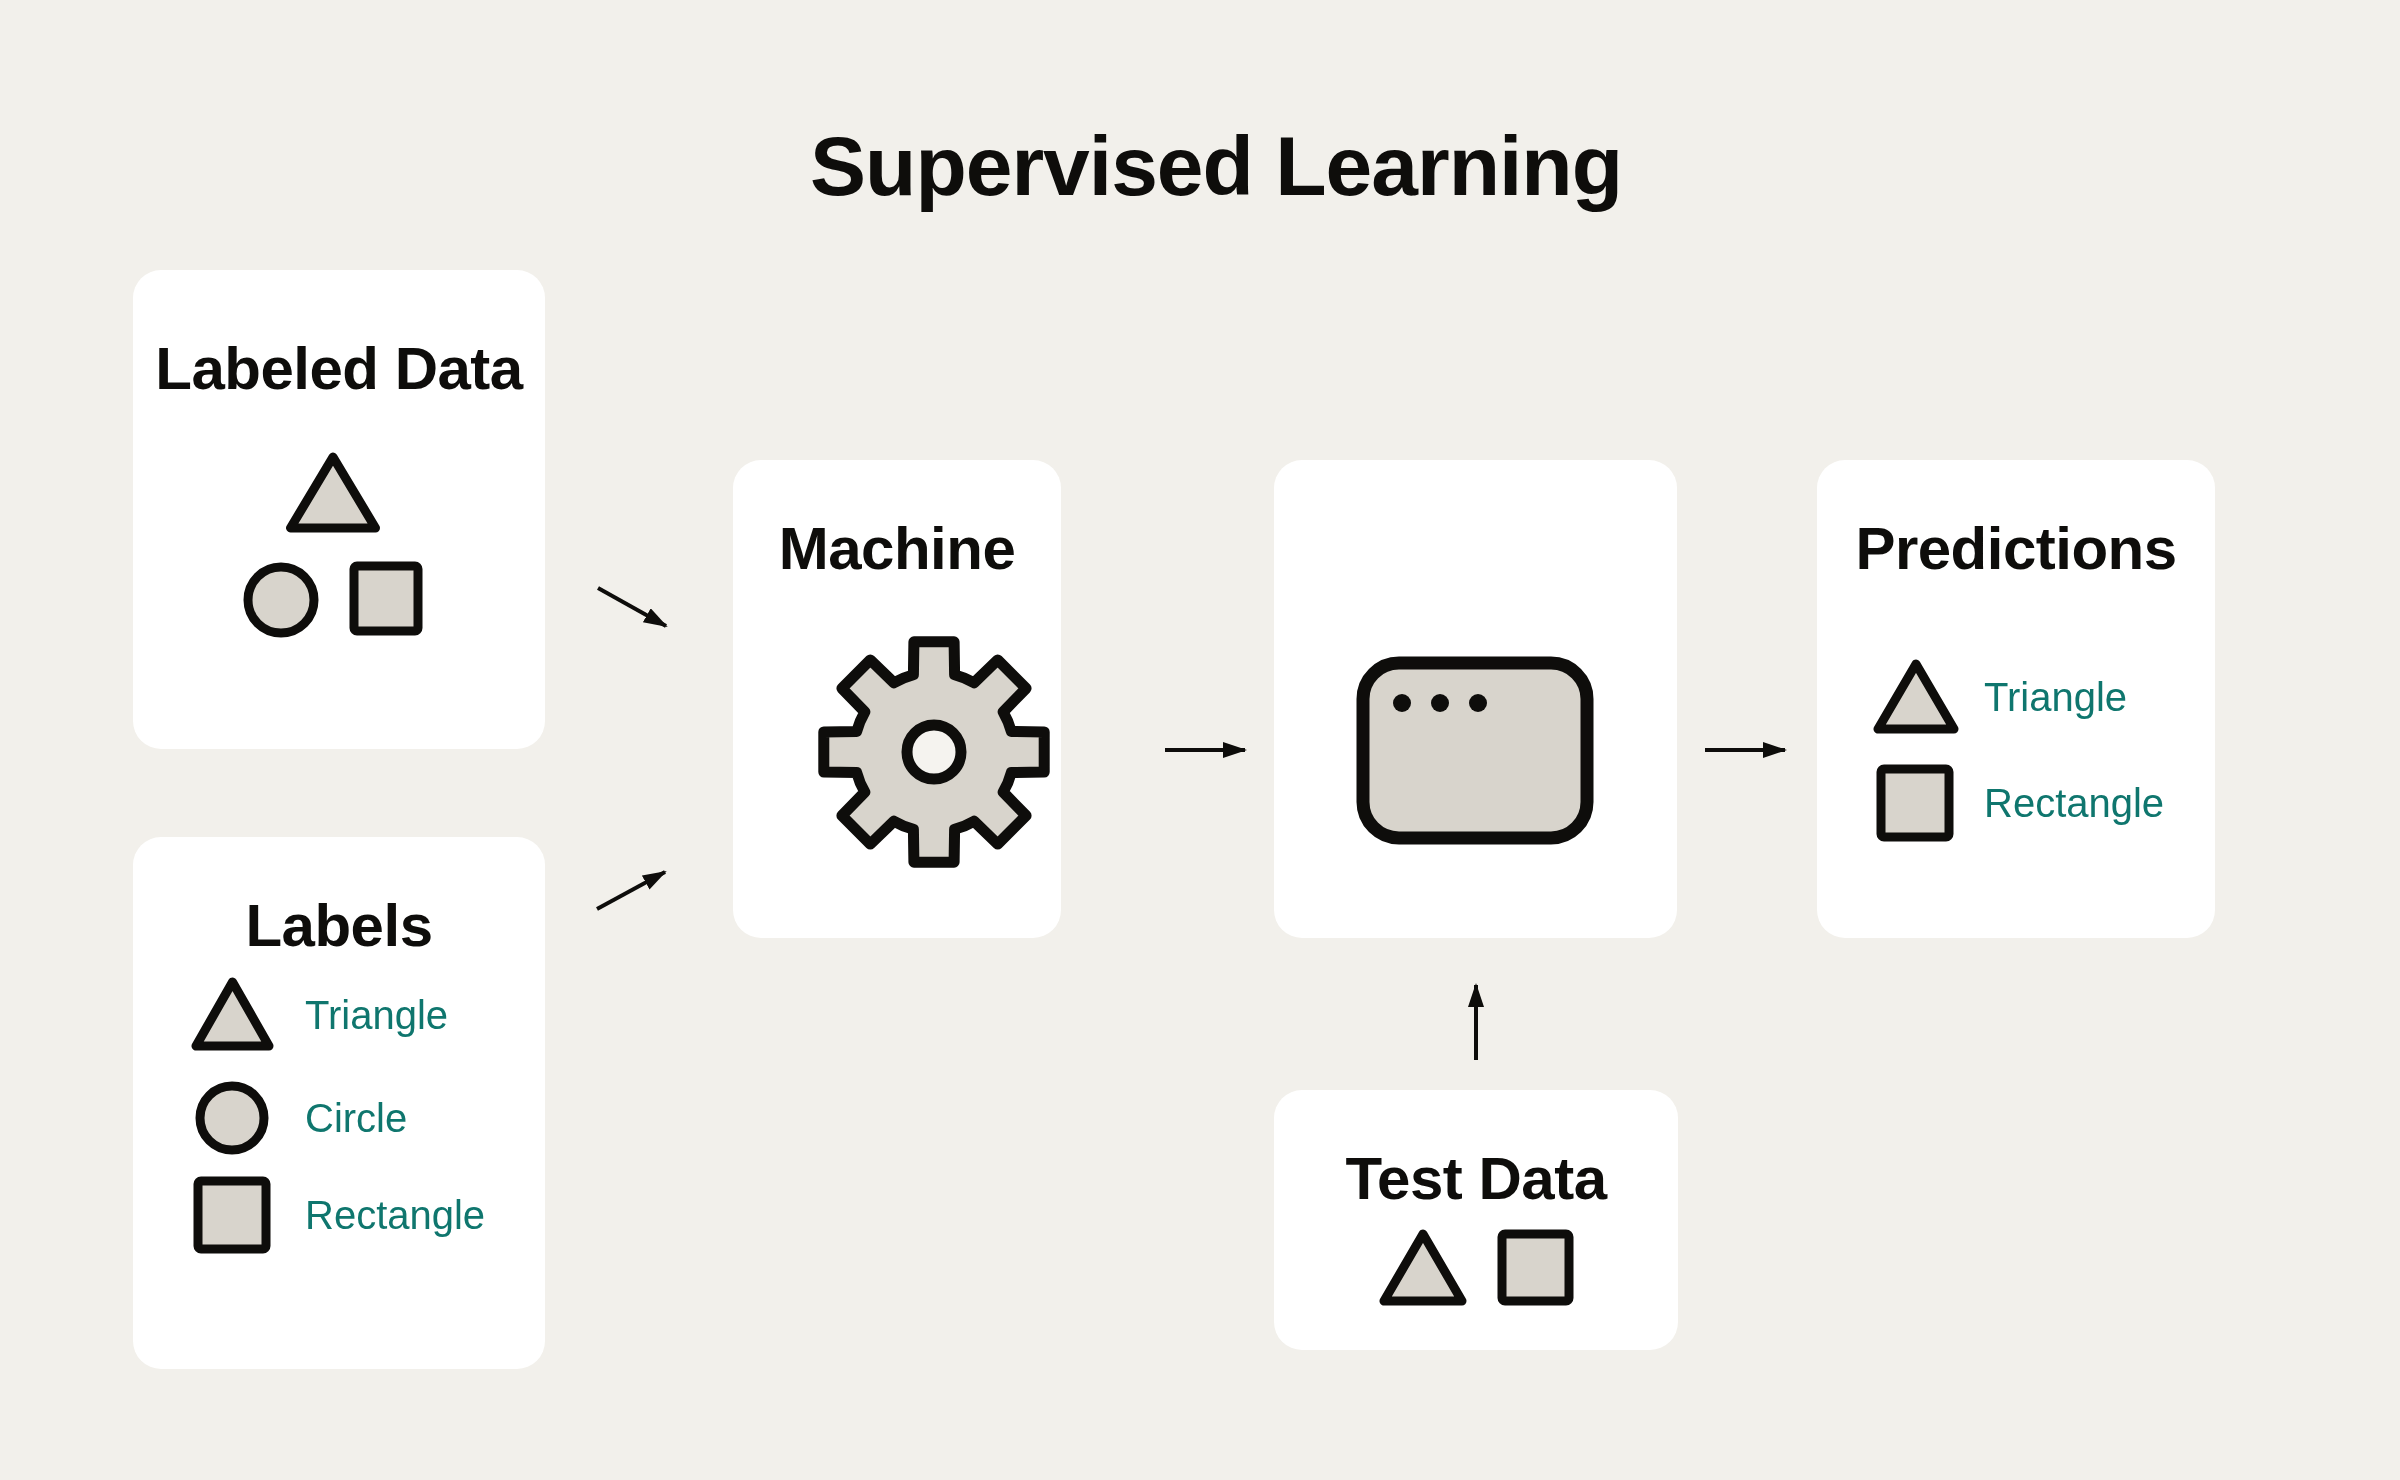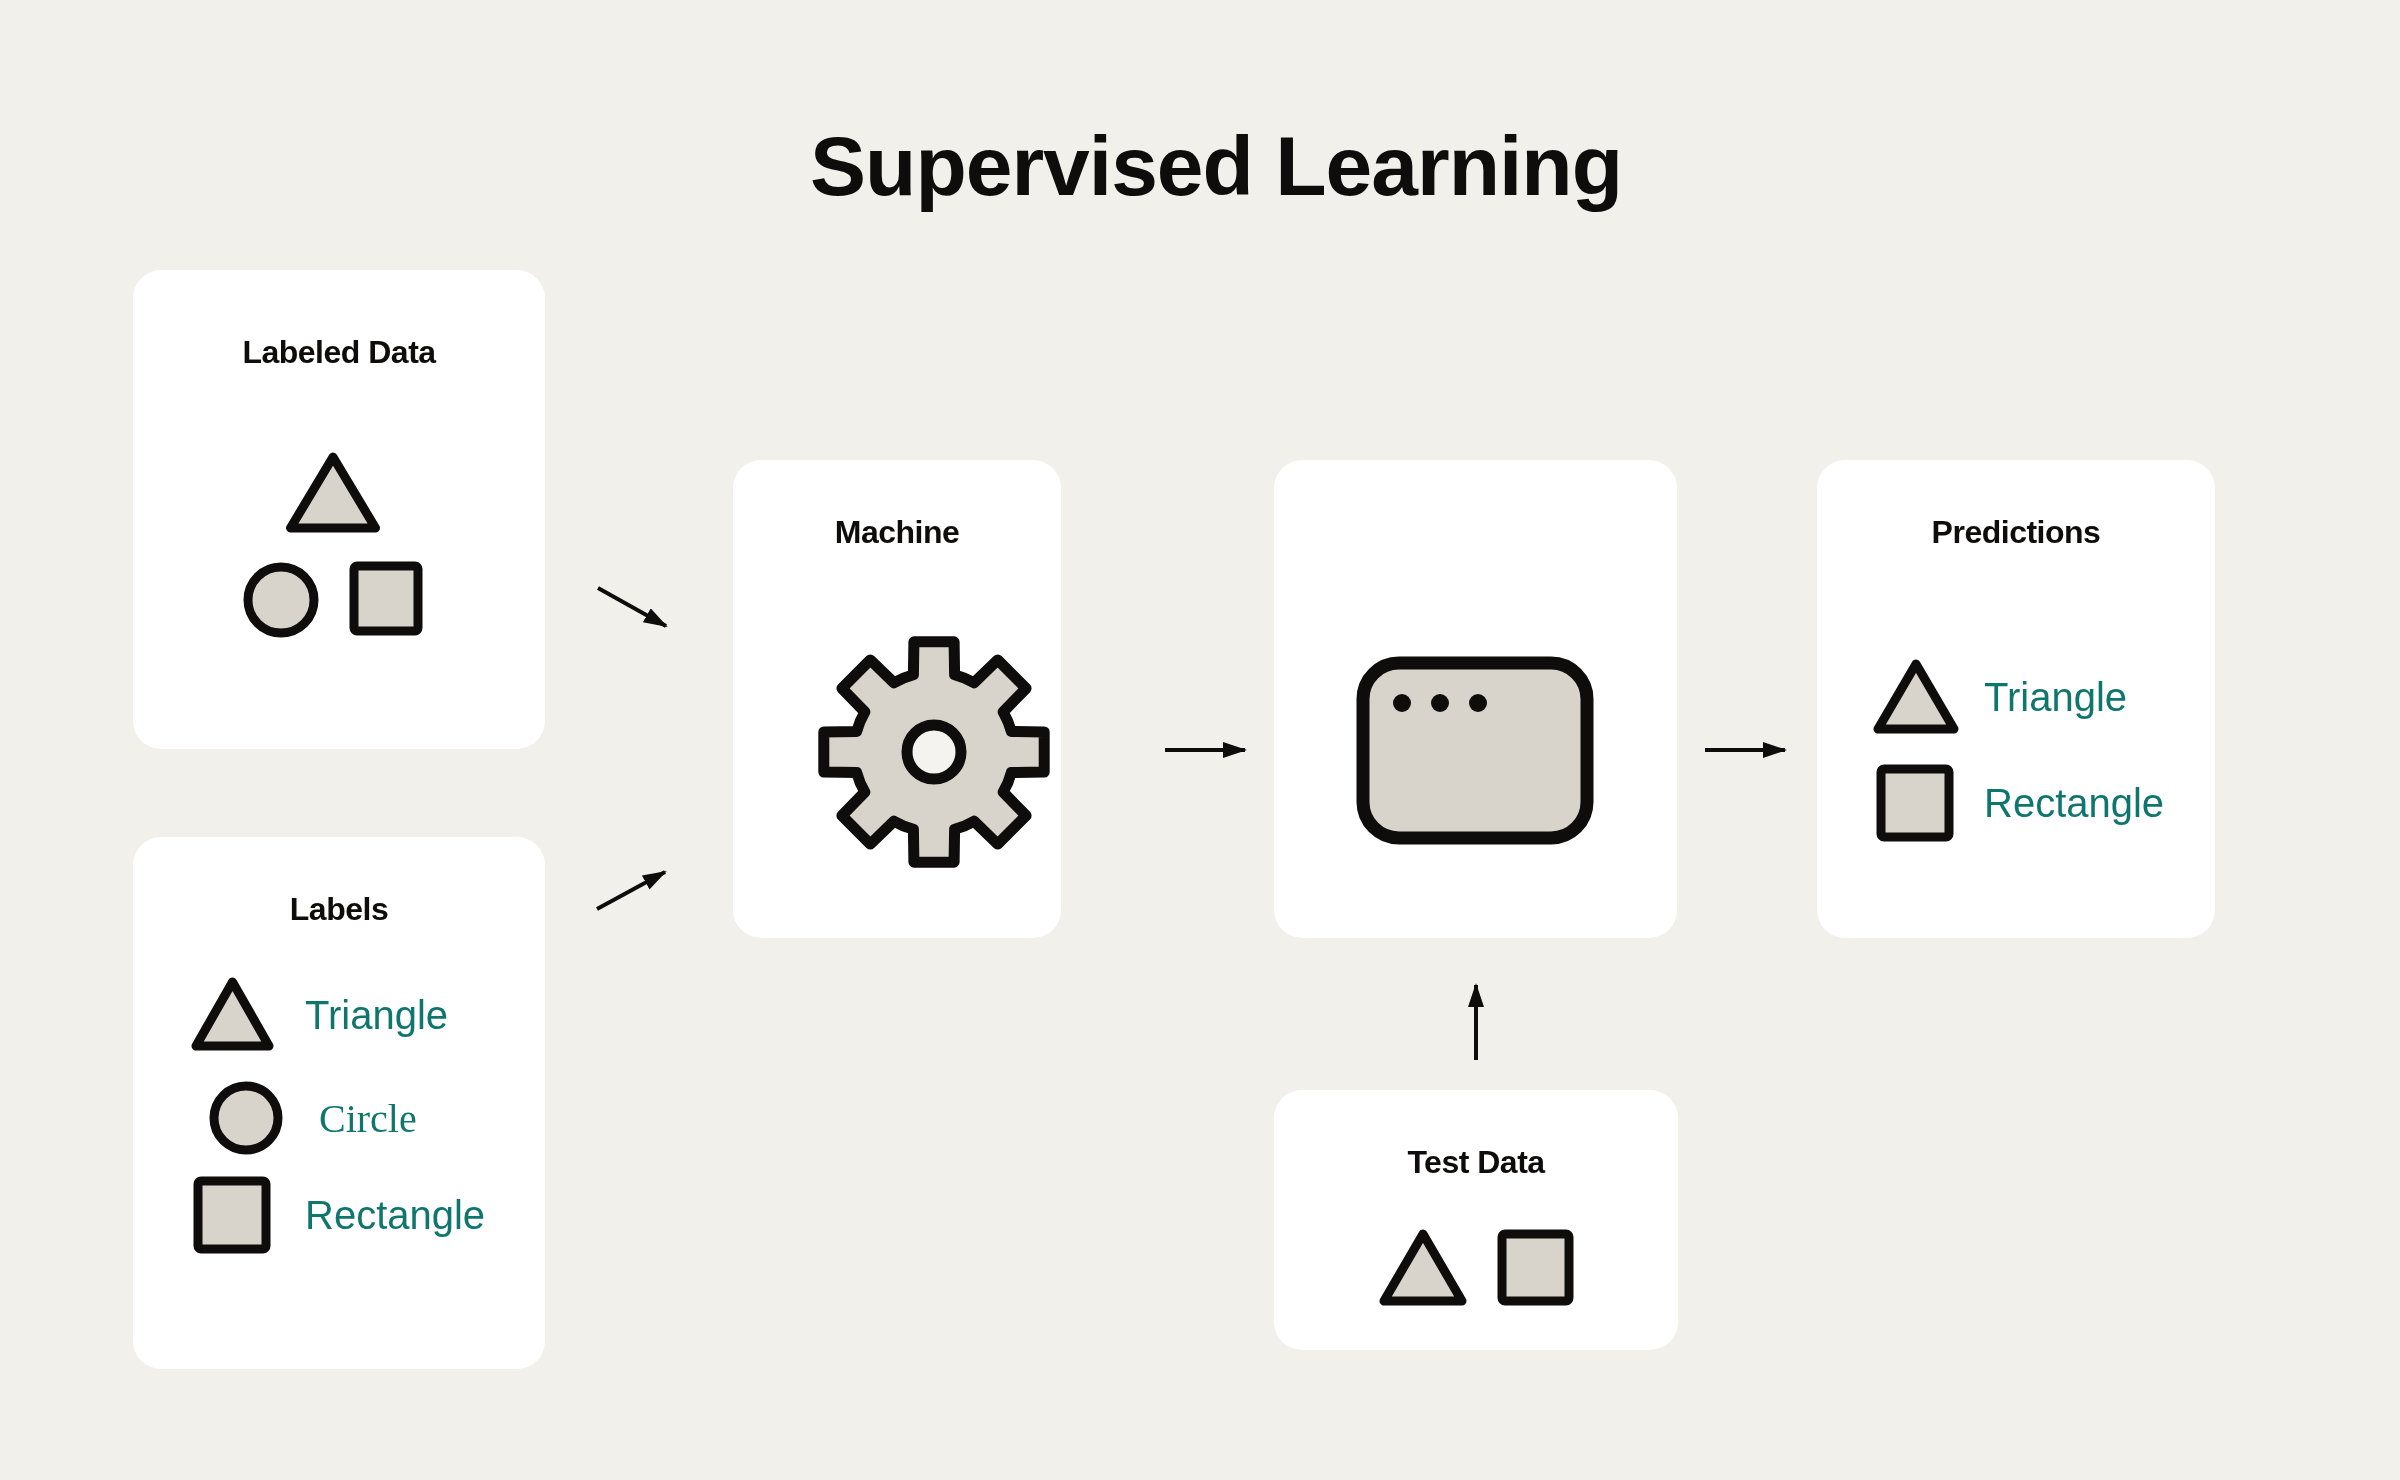--- a/index.html
+++ b/index.html
@@ -18,21 +18,21 @@
     color:#0e0d0b;
   }
   .card{
     position:absolute;
     background:#ffffff;
     border-radius:28px;
   }
   .card-title{
     position:absolute;left:0;right:0;top:54px;
     text-align:center;
-    font-size:32px;font-weight:700;letter-spacing:-0.5px;
+    font-size:60px;font-weight:700;letter-spacing:-0.5px;
     color:#0e0d0b;
   }
   #card-labeled-data{left:133px;top:270px;width:412px;height:479px;}
   #card-labeled-data .card-title{top:64px;}
   #card-labels{left:133px;top:837px;width:412px;height:532px;}
   #card-machine{left:733px;top:460px;width:328px;height:478px;}
   #card-ml-model{left:1274px;top:460px;width:403px;height:478px;}
   #card-predictions{left:1817px;top:460px;width:398px;height:478px;}
   #card-test-data{left:1274px;top:1090px;width:404px;height:260px;}
   .fill-svg{position:absolute;left:0;top:0;}
@@ -62,21 +62,21 @@
 </div>
 
 <div class="card" id="card-labels">
   <div class="card-title">Labels</div>
   <div class="legend-row" style="left:57px;top:138px;">
     <svg width="85" height="80" viewBox="0 0 85 80">
       <polygon points="42.5,7 6,71 79,71" fill="#d8d4cc" stroke="#0e0d0b" stroke-width="9" stroke-linejoin="round"></polygon>
     </svg>
     <span class="label">Triangle</span>
   </div>
-  <div class="legend-row" style="left:71px;top:241px;font-family:Liberation Serif, serif;">
+  <div class="legend-row" style="left:57px;top:241px;">
     <svg width="85" height="80" viewBox="0 0 85 80">
       <circle cx="42" cy="40" r="32" fill="#d8d4cc" stroke="#0e0d0b" stroke-width="9"></circle>
     </svg>
     <span class="label">Circle</span>
   </div>
   <div class="legend-row" style="left:57px;top:338px;">
     <svg width="85" height="80" viewBox="0 0 85 80">
       <rect x="8" y="6" width="68" height="68" fill="#d8d4cc" stroke="#0e0d0b" stroke-width="9" stroke-linejoin="round" rx="3"></rect>
     </svg>
     <span class="label">Rectangle</span>

